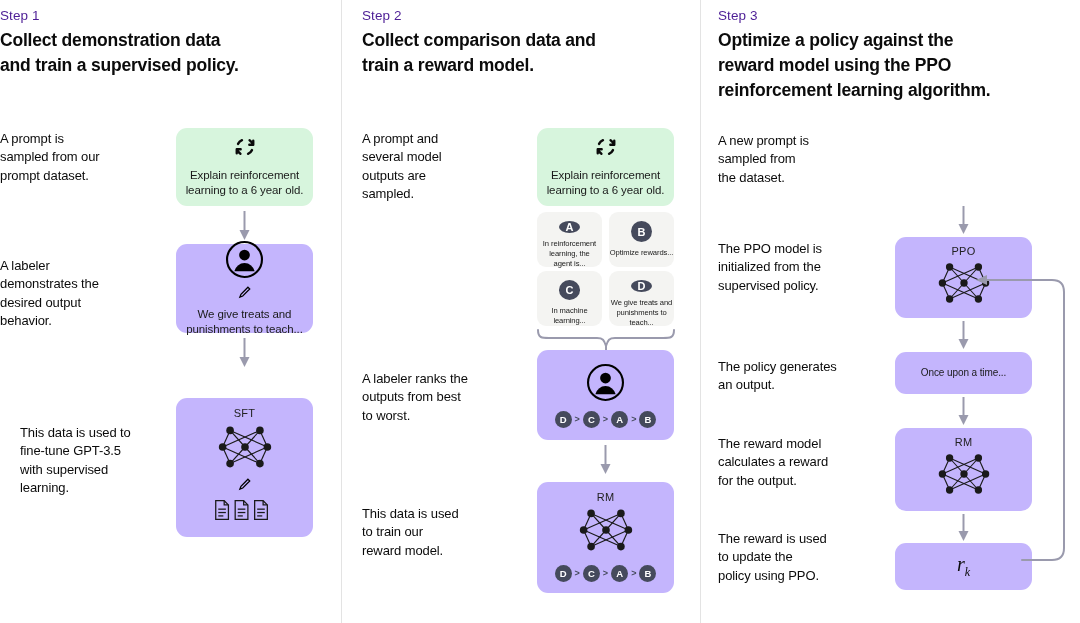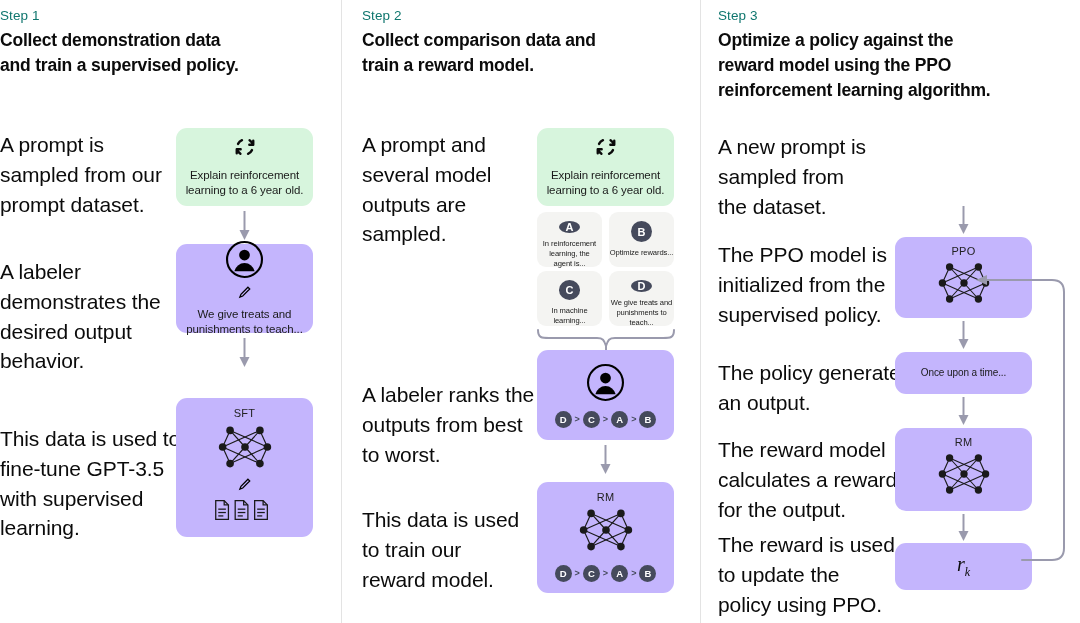--- a/index.html
+++ b/index.html
@@ -21,32 +21,32 @@
   .divider {
     position: absolute; top: 0; width: 1px; height: 623px;
     background: #e3e3e3;
   }
   .div1 { left: 341px; }
   .div2 { left: 700px; }
 
   
   .step-label {
     position: absolute; left: 0; top: 8px;
-    font-size: 13.5px; color: #0f766e; letter-spacing: .1px;
+    font-size: 13.5px; color: #4c1d95; letter-spacing: .1px;
   }
   .step-title {
     position: absolute; left: 0; top: 28px;
     font-size: 17.5px; font-weight: 700; line-height: 1.42;
     letter-spacing: -.2px; color: #0b0b0b; white-space: pre-line;
   }
 
   
   .caption {
     position: absolute; left: 0;
-    font-size: 21px; line-height: 1.42; letter-spacing: -.1px;
+    font-size: 13px; line-height: 1.42; letter-spacing: -.1px;
     color: #0b0b0b; white-space: pre-line;
   }
 
   
   .card {
     position: absolute;
     border-radius: 11px;
     background: #c4b5fd;
     display: flex; flex-direction: column;
     align-items: center; justify-content: center;
@@ -104,21 +104,21 @@
     <div class="step-title">Collect demonstration data
 and train a supervised policy.</div>
 
     <div class="caption" style="top:130px;">A prompt is
 sampled from our
 prompt dataset.</div>
     <div class="caption" style="top:257px;">A labeler
 demonstrates the
 desired output
 behavior.</div>
-    <div class="caption" style="top:424px;">This data is used to
+    <div class="caption" style="top:424px;margin-left:20px;">This data is used to
 fine-tune GPT-3.5
 with supervised
 learning.</div>
 
     <div class="card green" style="left:176px; top:128px; width:137px; height:78px;">
       <span style="margin-bottom:6px;">
         <svg width="22" height="22" viewBox="0 0 24 24">
           <path d="M20.4 9.2A8.6 8.6 0 0 0 17 4.6" fill="none" stroke="#0b0b0b" stroke-width="2.6" stroke-linecap="round"></path>
           <path d="M21 5.2v4.3h-4.3" fill="none" stroke="#0b0b0b" stroke-width="2.6" stroke-linecap="round" stroke-linejoin="round"></path>
           <path d="M3.6 14.8A8.6 8.6 0 0 0 7 19.4" fill="none" stroke="#0b0b0b" stroke-width="2.6" stroke-linecap="round"></path>
@@ -222,21 +222,21 @@
 
   <div class="col col2">
     <div class="step-label">Step 2</div>
     <div class="step-title">Collect comparison data and
 train a reward model.</div>
 
     <div class="caption" style="top:130px;">A prompt and
 several model
 outputs are
 sampled.</div>
-    <div class="caption" style="top:380px;">A labeler ranks the
+    <div class="caption" style="top:370px;">A labeler ranks the
 outputs from best
 to worst.</div>
     <div class="caption" style="top:505px;">This data is used
 to train our
 reward model.</div>
 
     <div class="card green" style="left:175px; top:128px; width:137px; height:78px;">
       <span style="margin-bottom:6px;">
         <svg width="22" height="22" viewBox="0 0 24 24">
           <path d="M20.4 9.2A8.6 8.6 0 0 0 17 4.6" fill="none" stroke="#0b0b0b" stroke-width="2.6" stroke-linecap="round"></path>

